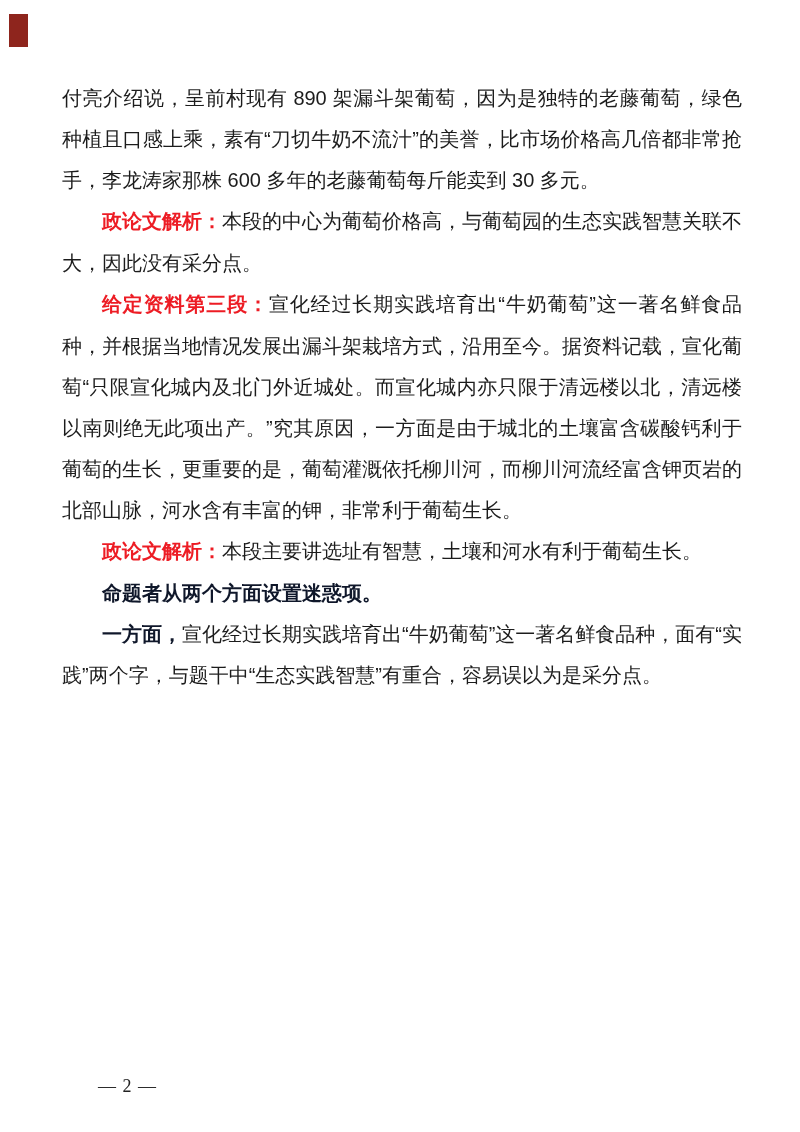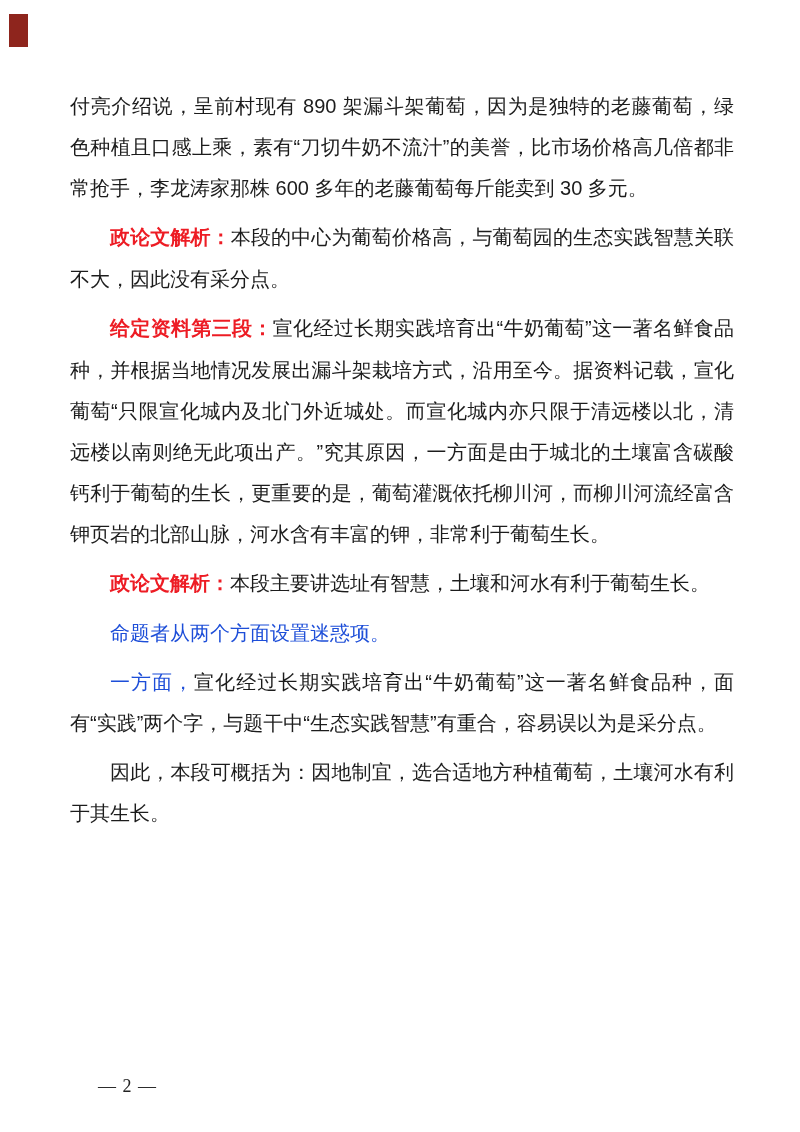--- a/index.html
+++ b/index.html
@@ -30,27 +30,27 @@
     left:62px;
     top:78px;
     width:680px;
     font-size:20px;
     line-height:41px;
     color:var(--ink);
     text-align:justify;
     text-justify:inter-character;
   }
   .content p{
-    margin:8px;
+    margin:0;
     padding:0;
     word-break:break-all;
   }
   .content p.indent{ text-indent:2em; }
   .t{ color:var(--ink); }
-  .b{ color:#1d4ed8; font-weight:normal; }
+  .b{ color:#0f172a; font-weight:bold; }
   .r{ color:var(--red); font-weight:bold;font-family:Liberation Mono, monospace; }
   .footer{
     position:absolute;
     left:98px;
     top:1076px;
     font-family:"Liberation Serif","DejaVu Serif",serif;
     font-size:18px;
     color:#222222;
     letter-spacing:1px;
   }
@@ -60,18 +60,17 @@
 
 <div class="page">
   <div class="corner-mark"></div>
   <div class="content">
       <p><span class="t">付亮介绍说，呈前村现有 890 架漏斗架葡萄，因为是独特的老藤葡萄，绿色种植且口感上乘，素有“刀切牛奶不流汁”的美誉，比市场价格高几倍都非常抢手，李龙涛家那株 600 多年的老藤葡萄每斤能卖到 30 多元。</span></p>
       <p class="indent"><span class="r">政论文解析：</span><span class="t">本段的中心为葡萄价格高，与葡萄园的生态实践智慧关联不大，因此没有采分点。</span></p>
       <p class="indent"><span class="r">给定资料第三段：</span><span class="t">宣化经过长期实践培育出“牛奶葡萄”这一著名鲜食品种，并根据当地情况发展出漏斗架栽培方式，沿用至今。据资料记载，宣化葡萄“只限宣化城内及北门外近城处。而宣化城内亦只限于清远楼以北，清远楼以南则绝无此项出产。”究其原因，一方面是由于城北的土壤富含碳酸钙利于葡萄的生长，更重要的是，葡萄灌溉依托柳川河，而柳川河流经富含钾页岩的北部山脉，河水含有丰富的钾，非常利于葡萄生长。</span></p>
       <p class="indent"><span class="r">政论文解析：</span><span class="t">本段主要讲选址有智慧，土壤和河水有利于葡萄生长。</span></p>
       <p class="indent"><span class="b">命题者从两个方面设置迷惑项。</span></p>
       <p class="indent"><span class="b">一方面，</span><span class="t">宣化经过长期实践培育出“牛奶葡萄”这一著名鲜食品种，面有“实践”两个字，与题干中“生态实践智慧”有重合，容易误以为是采分点。</span></p>
-      <p class="indent"><span class="t">因此，本段可概括为：因地制宜，选合适地方种植葡萄，土壤河水有利于其生长。</span></p>
     </div>
   <div class="footer">
     <span>— 2 —</span>
   </div>
 </div>
 
 </body></html>

